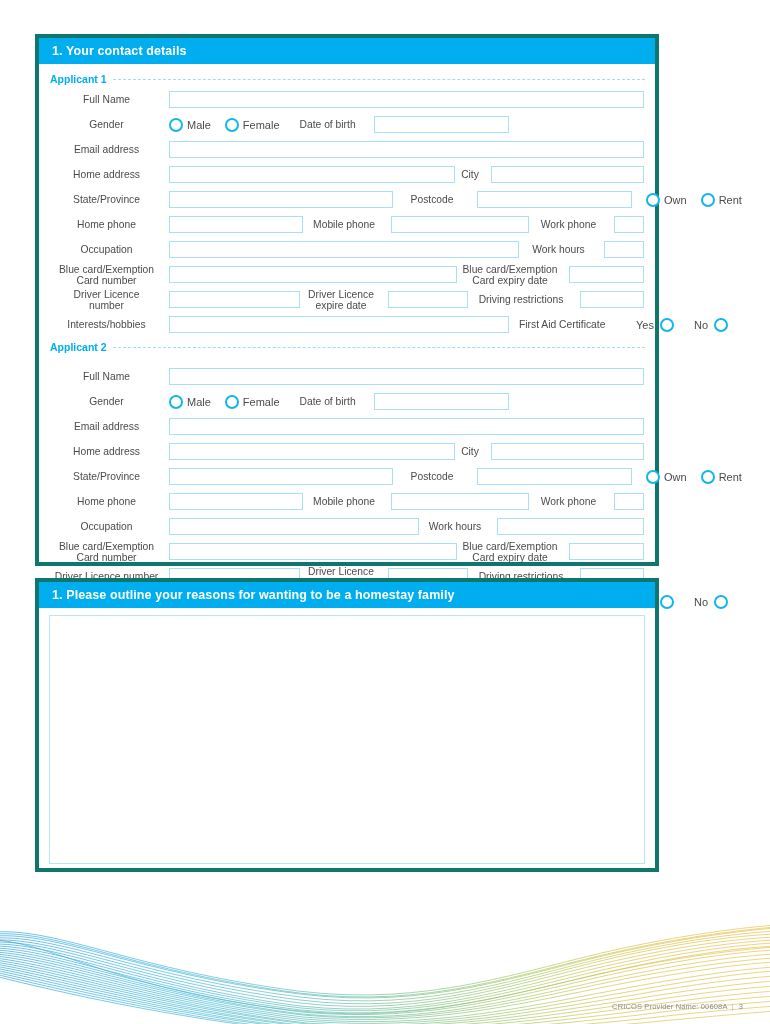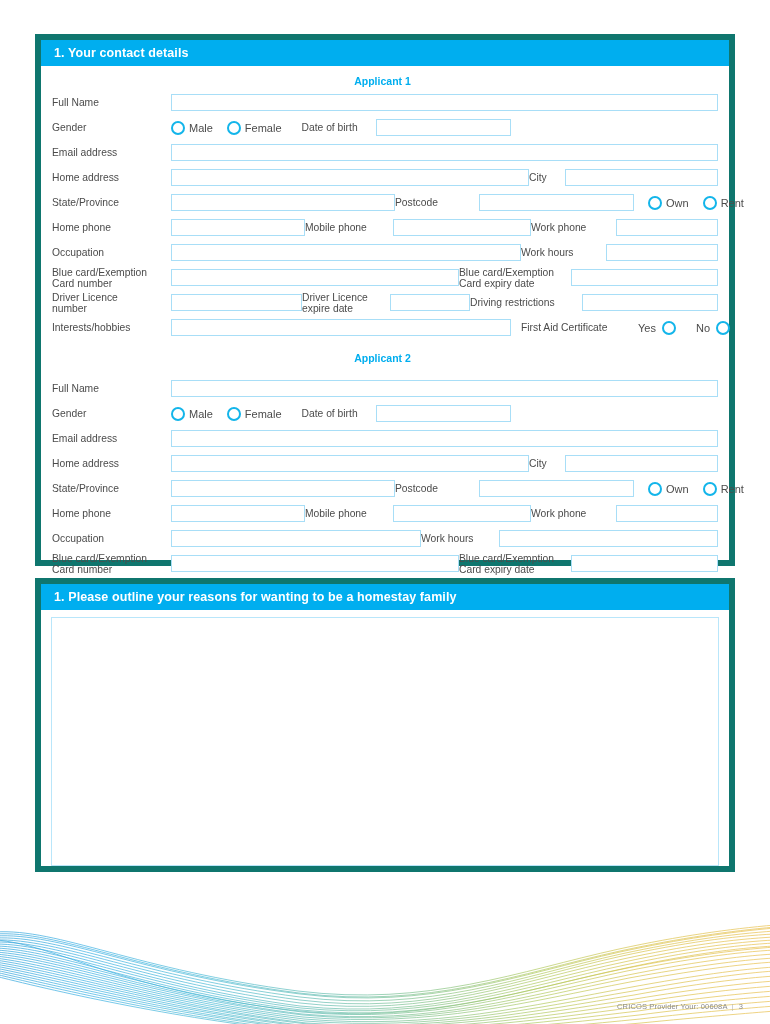--- a/index.html
+++ b/index.html
@@ -15,22 +15,22 @@
     overflow: hidden;
     font-family: "Liberation Sans", "DejaVu Sans", sans-serif;
     color: #4b4b4b;
     -webkit-font-smoothing: antialiased;
   }
 
   
   .section {
     position: absolute;
     left: 35px;
-    width: 700px;
-    border: 6px solid #0f766e;
+    width: 624px;
+    border: 4px solid #0f766e;
     box-sizing: border-box;
     background: #fff;
   }
   .section-header {
     background: #00AEEF;
     color: #ffffff;
     font-size: 12.5px;
     font-weight: bold;
     letter-spacing: .1px;
     padding: 6px 0 6px 13px;
@@ -38,21 +38,20 @@
   }
   .section-body {
     padding: 0;
   }
 
   
   .applicant-head {
     display: flex;
     align-items: center;
     margin: 9px 10px 0 11px;
-    flex-direction: column;
   }
   .applicant-head .ah-label {
     color: #00AEEF;
     font-size: 10.5px;
     font-weight: bold;
     white-space: nowrap;
     padding-right: 6px;
   }
   .applicant-head .ah-rule {
     flex: 1;
@@ -68,21 +67,21 @@
     display: flex;
     align-items: center;
     height: 22.5px;
     margin-bottom: 0px;
   }
   .row.tall { height: 25px; }
 
   .lbl {
     font-size: 10.3px;
     color: #4b4b4b;
-    text-align: left;
+    text-align: center;
     white-space: pre-line;
     line-height: 11px;
     padding-right: 6px;
     box-sizing: border-box;
     flex: none;
   }
   .lbl.left { text-align: left; }
 
   .fld {
     border: 1px solid #a8def7;
@@ -254,21 +253,21 @@
         <span class="gap6"></span>
         <span class="radio"></span>
         <span class="gap20"></span>
         <span class="radio-label" style="padding-left:0;">No</span>
         <span class="gap6"></span>
         <span class="radio"></span>
       </div>
 
     </div>
 
-    <div class="applicant-head" style="margin-top:12px;">
+    <div class="applicant-head" style="margin-top:4px;">
       <span class="ah-label">Applicant 2</span>
       <span class="ah-rule"></span>
     </div>
 
     <div class="rows" style="padding-top:11px;">
 
       <div class="row tall">
         <span class="lbl" style="width:119px;">Full Name</span>
         <span class="fld grow"></span>
       </div>
@@ -406,14 +405,14 @@
     <path d="M-5,52 C62,64 172,96 308,112 C438,120 536,103 636,89 C696,79 746,74 775,72"></path>
     <path d="M-5,54 C62,67 174,98 309,113 C439,121 537,106 637,93 C697,84 747,79 775,77"></path>
     <path d="M-5,56 C62,70 176,100 310,115 C440,122 538,109 638,97 C698,88 748,84 775,82"></path>
     <path d="M-5,58 C62,73 178,102 311,116 C441,123 539,112 639,101 C699,93 749,89 775,87"></path>
     <path d="M-5,60 C62,76 180,104 312,118 C442,124 540,115 640,105 C700,98 750,94 775,92"></path>
     <path d="M-5,62 C62,79 182,106 313,119 C443,125 541,118 641,109 C701,103 751,99 775,97"></path>
   </g>
 </svg>
 
 <div class="footer-text">
-  <span>CRICOS Provider Your: 00608A</span><span class="sep">|</span><span>3</span>
+  <span>CRICOS Provider Name: 00608A</span><span class="sep">|</span><span>3</span>
 </div>
 
 </body></html>

